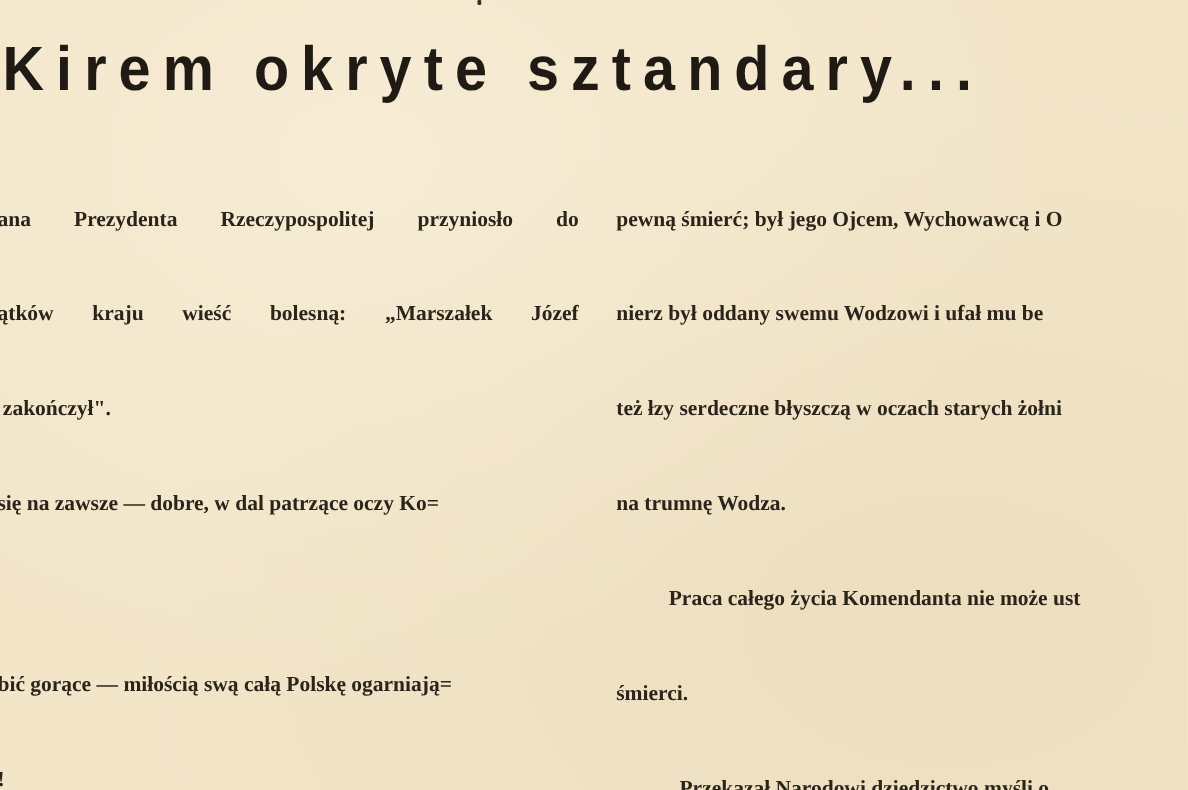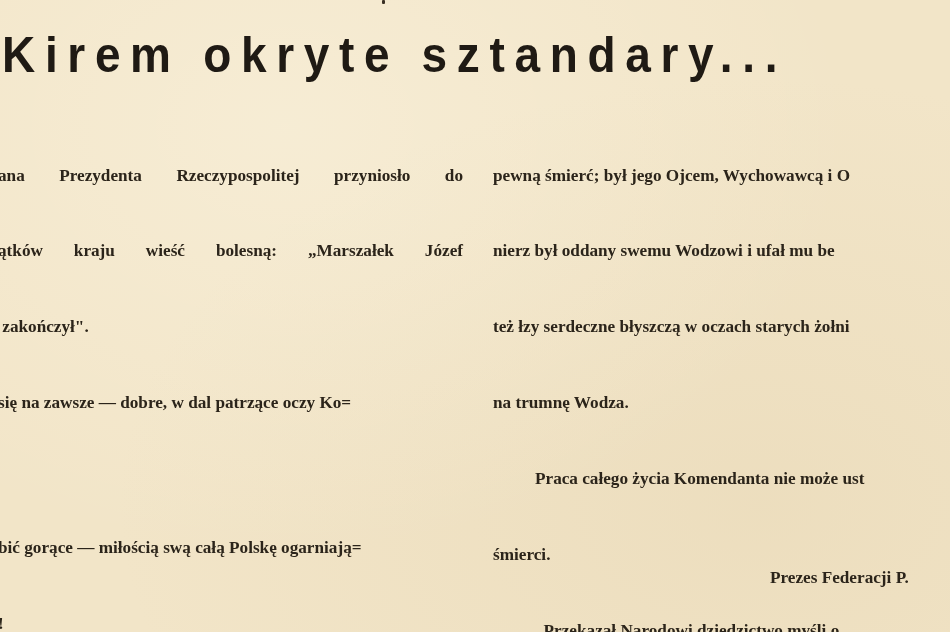--- a/index.html
+++ b/index.html
@@ -151,14 +151,13 @@
   
   
   
   
   
   
   
 </div>
 
 <div class="signature">
-  <div class="role">Prezes Federacji P.</div>
 </div>
 
 </body></html>

